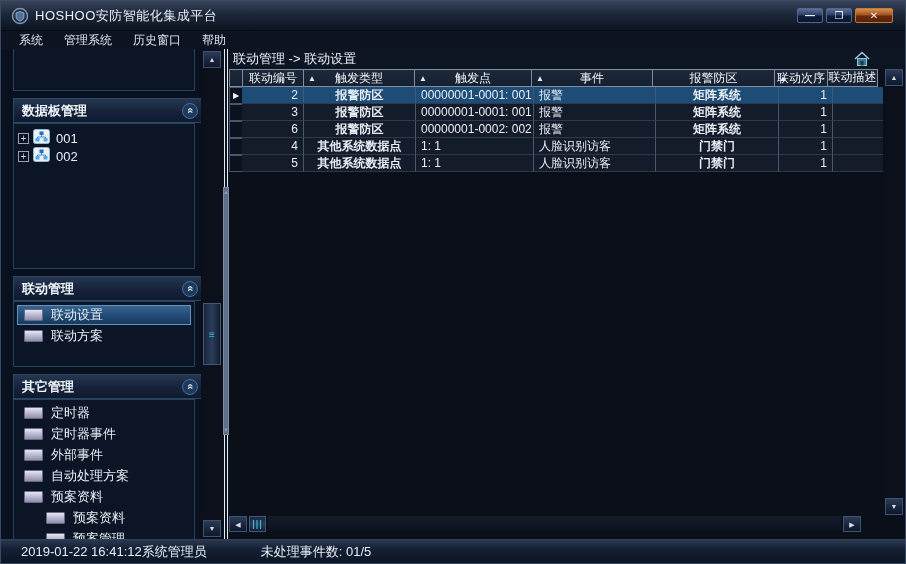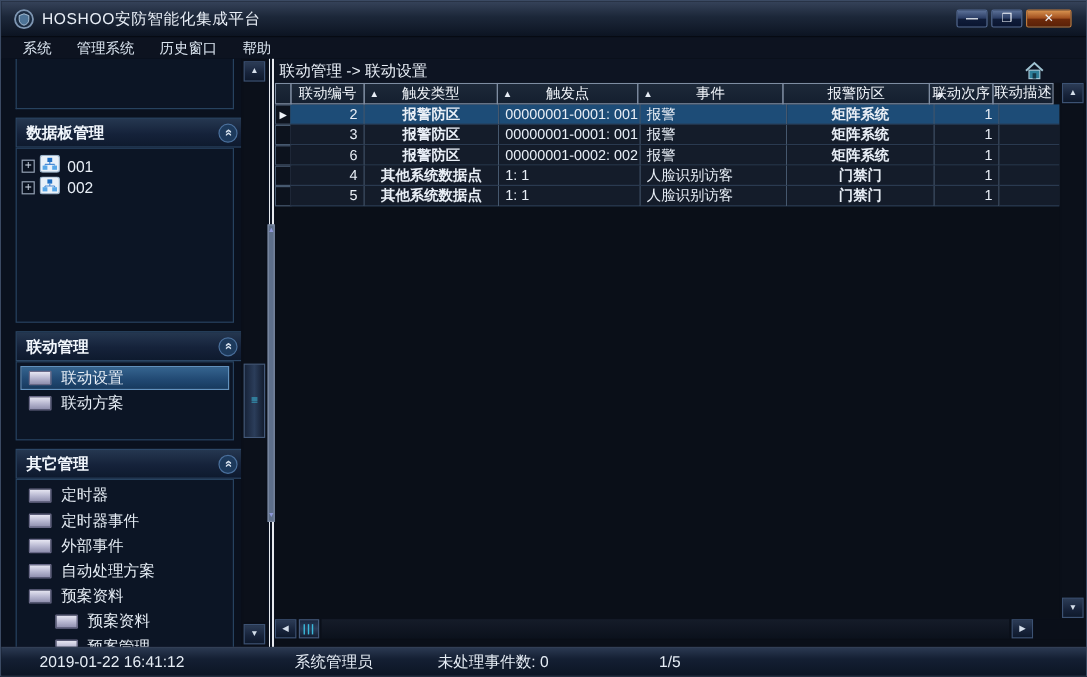--- a/index.html
+++ b/index.html
@@ -397,18 +397,18 @@
         <div class="h-thumb">|||</div>
         <div class="h-track"></div>
         <div class="scroll-btn" style="font-size:7px;">▶</div>
         <div class="h-corner"></div>
       </div>
       <div class="main-bottom-gap"></div>
     </div>
   </div>
 
   <div class="statusbar">
-    <span class="status-item" style="margin-left:32px;">2019-01-22 16:41:12</span>
-    <span class="status-item" style="margin-left:92px;">系统管理员</span>
+    <span class="status-item" style="margin-left:20px;">2019-01-22 16:41:12</span>
+    <span class="status-item" style="">系统管理员</span>
     <span class="status-item" style="margin-left:54px;">未处理事件数: 0</span>
-    <span class="status-item" style="margin-left:92px;">1/5</span>
+    <span class="status-item" style="">1/5</span>
   </div>
 </div>
 
 </body></html>

